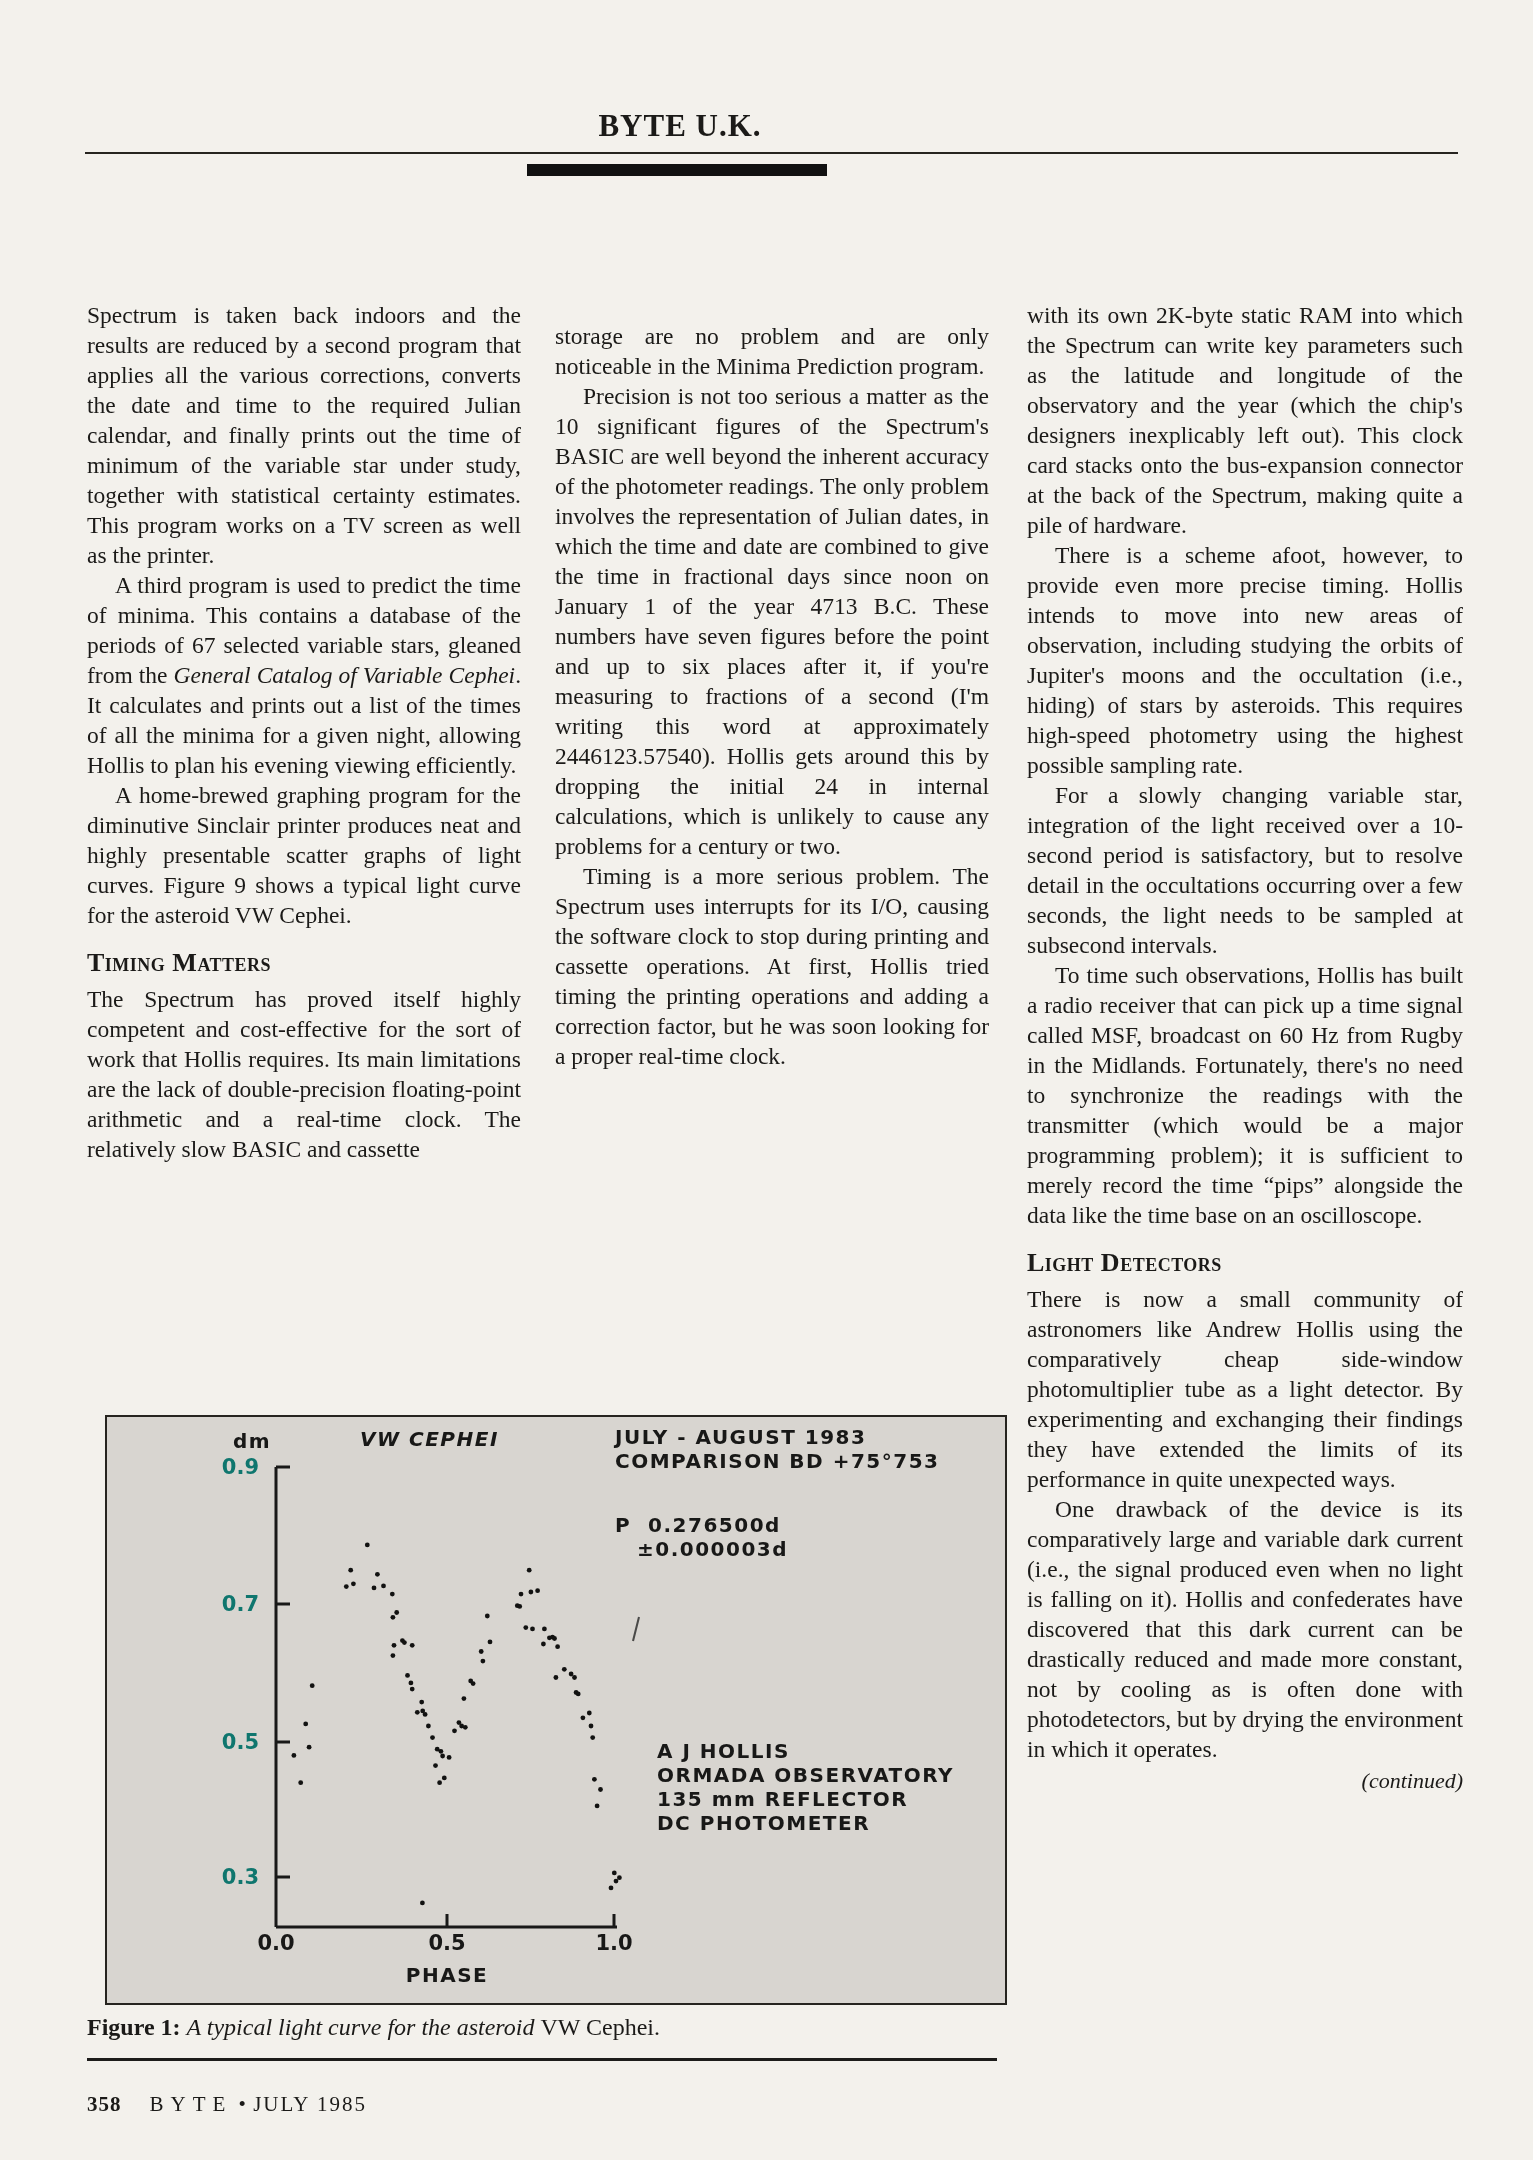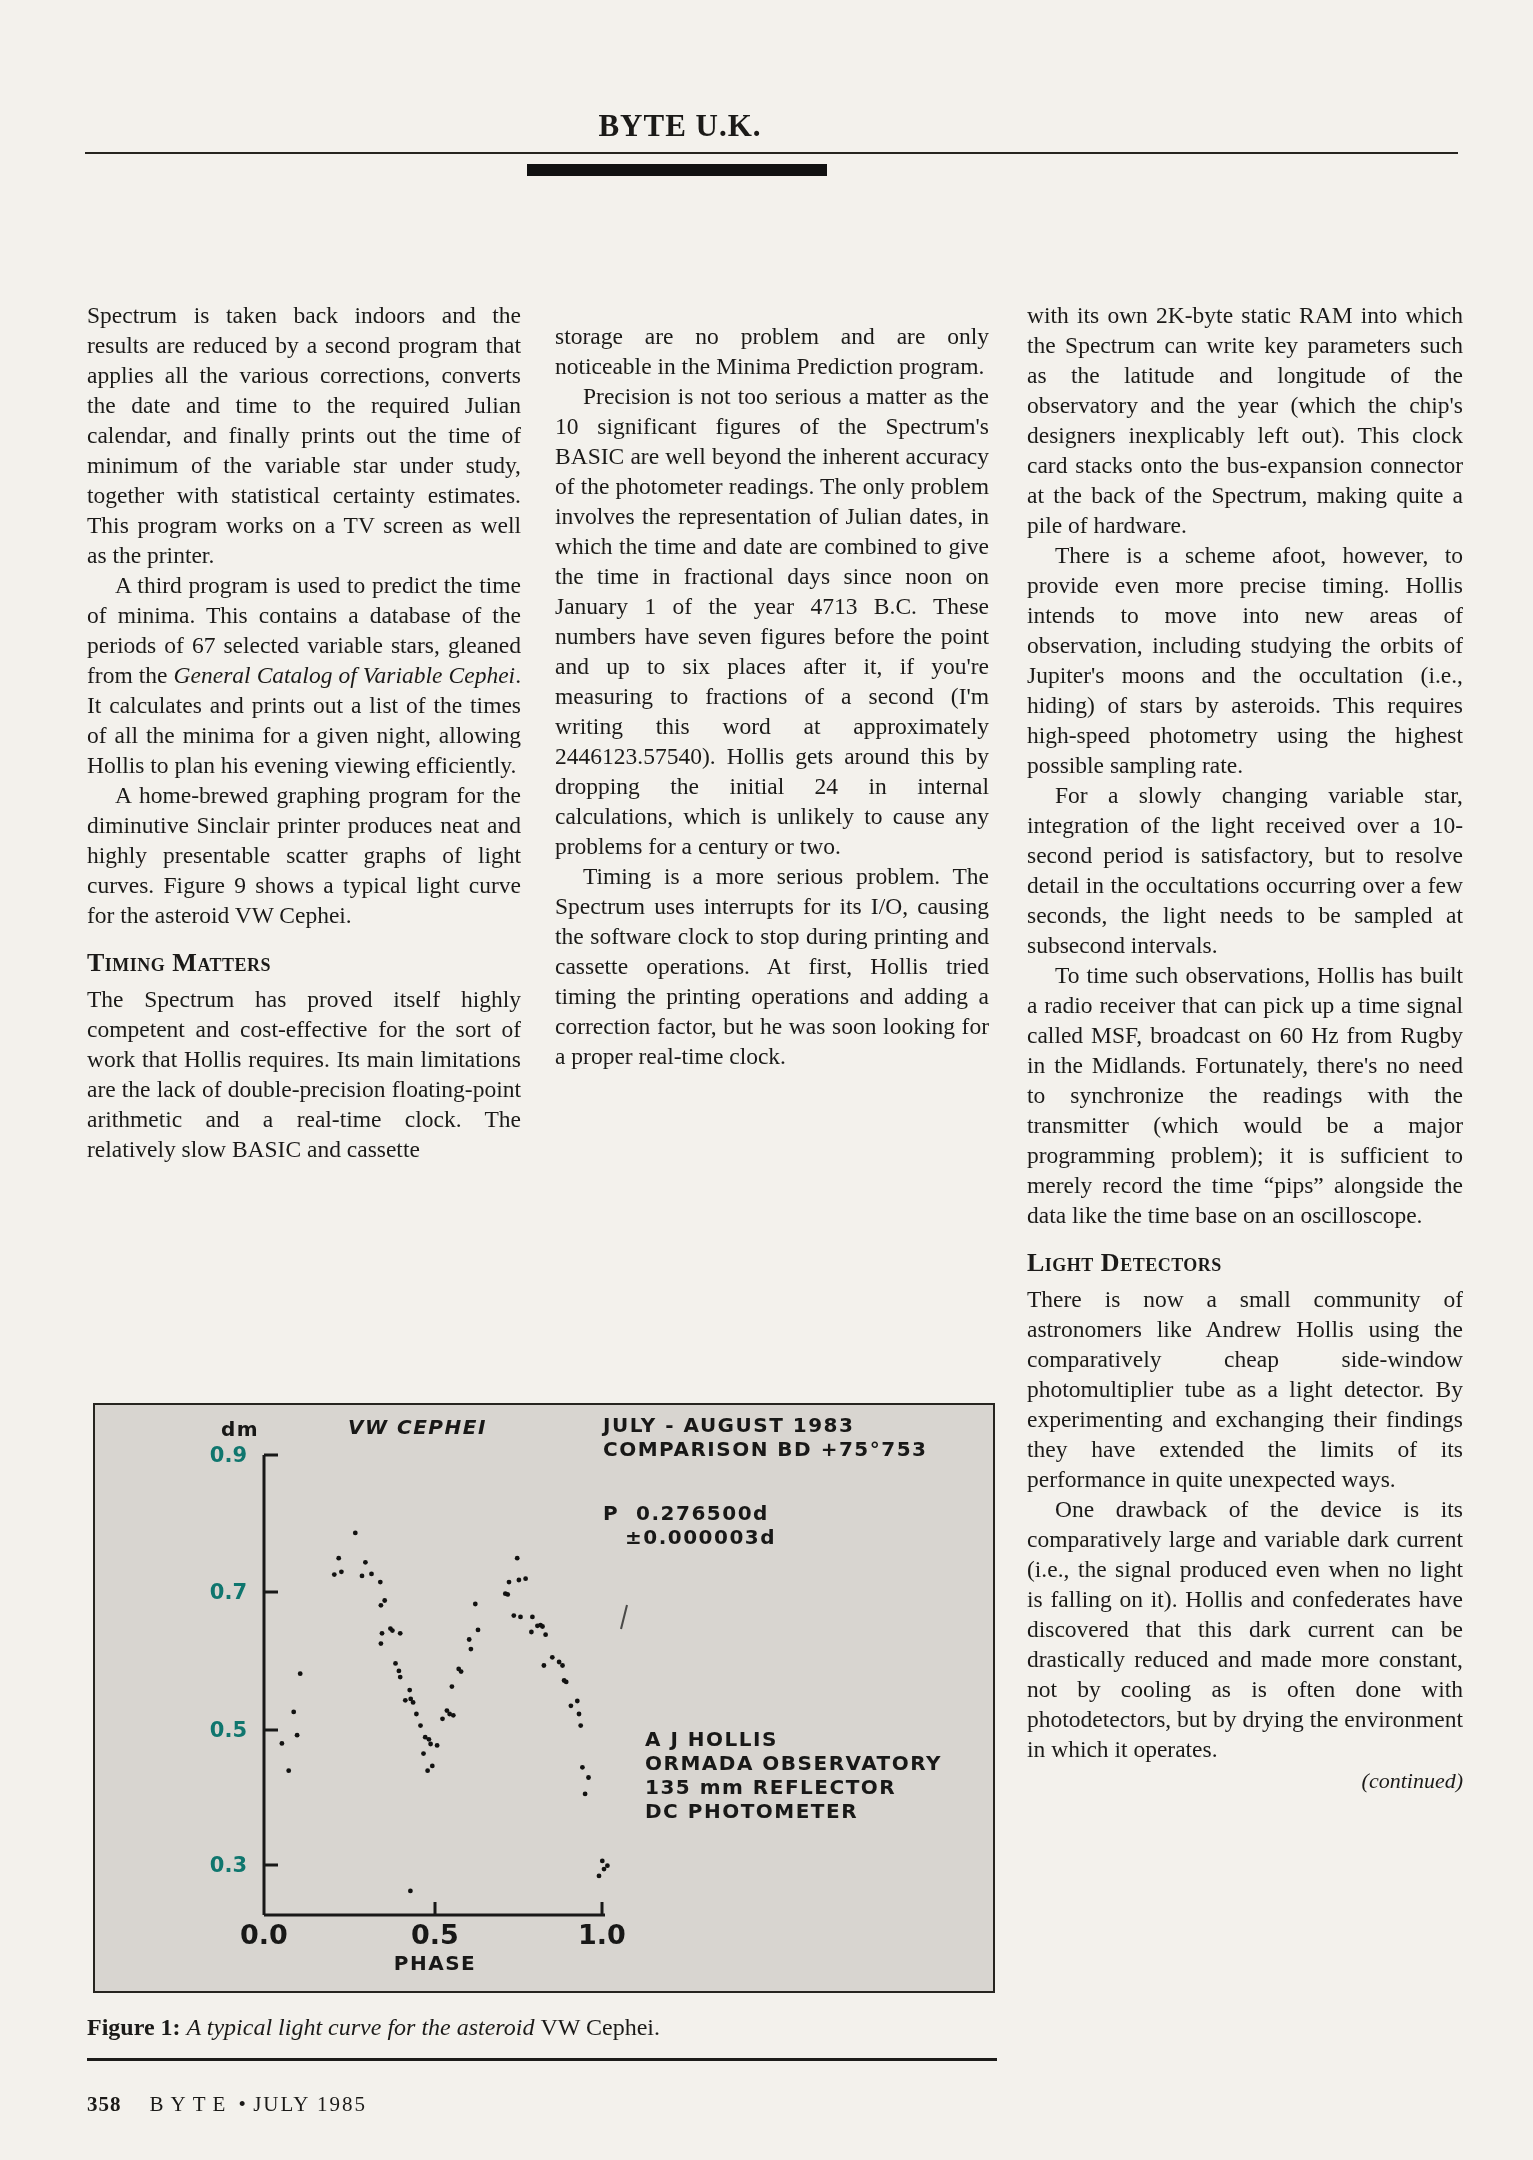--- a/index.html
+++ b/index.html
@@ -15,34 +15,34 @@
        text-align:justify;overflow:hidden;}
   .col1{left:87px;height:1090px;}
   .col2{left:555px;height:1090px;margin-top:21px;}
   .col3{left:1027px;width:436px;height:1790px;}
   .col p{margin:0;}
   .col p.indent{text-indent:28px;}
   .col h2{margin:18px 0 6px 0;font-size:26px;line-height:30px;font-variant:small-caps;
           letter-spacing:0.5px;font-weight:bold;text-align:left;}
   .continued{text-align:right !important;font-size:22px;margin-top:2px !important;}
   
-  .figure-box{position:absolute;left:93px;top:1403px;width:898px;height:586px;margin:0;
+  .figure-box{position:absolute;left:93px;top:1403px;width:898px;height:586px;margin:12px;
         background:#d8d5d0;border:2px solid #26241f;}
   .figure-box .flabel{position:absolute;font-family:"DejaVu Sans",sans-serif;font-weight:bold;
         color:#181817;letter-spacing:1.5px;font-size:20px;line-height:24px;white-space:pre;}
   .fl-dm{left:126px;top:12px;}
   .fl-title{left:253px;top:10px;font-style:italic;font-size:23px;letter-spacing:3px;}
   .fl-date{left:508px;top:8px;}
   .fl-period{left:508px;top:96px;}
   .fl-period .line2{display:block;padding-left:22px;}
   .fl-credit{left:550px;top:322px;font-size:19px;line-height:22px;}
   .ytick{position:absolute;width:46px;text-align:right;left:106px;font-family:"DejaVu Sans",sans-serif;
         font-weight:bold;font-size:21px;color:#0f766e;}
   .xtick{position:absolute;width:60px;text-align:center;top:514px;font-family:"DejaVu Sans",sans-serif;
-        font-weight:bold;font-size:27px;color:#181817;}
+        font-weight:bold;font-size:21px;color:#181817;}
   .fl-phase{left:285px;top:546px;width:110px;text-align:center;}
   #chart-svg{position:absolute;left:0;top:0;}
   
   .caption{position:absolute;left:87px;top:2014px;width:920px;font-size:24px;}
   .caption .cap-label{font-weight:bold;}
   .caption .cap-italic{font-style:italic;}
   .caption-rule{position:absolute;left:87px;top:2058px;width:910px;height:3px;background:#1d1c1a;}
   .footer{position:absolute;left:87px;top:2092px;font-size:21px;letter-spacing:1px;text-align:center;}
   .footer .pgnum{font-weight:bold;margin-right:28px;}
   .footer .mag{letter-spacing:7px;}

